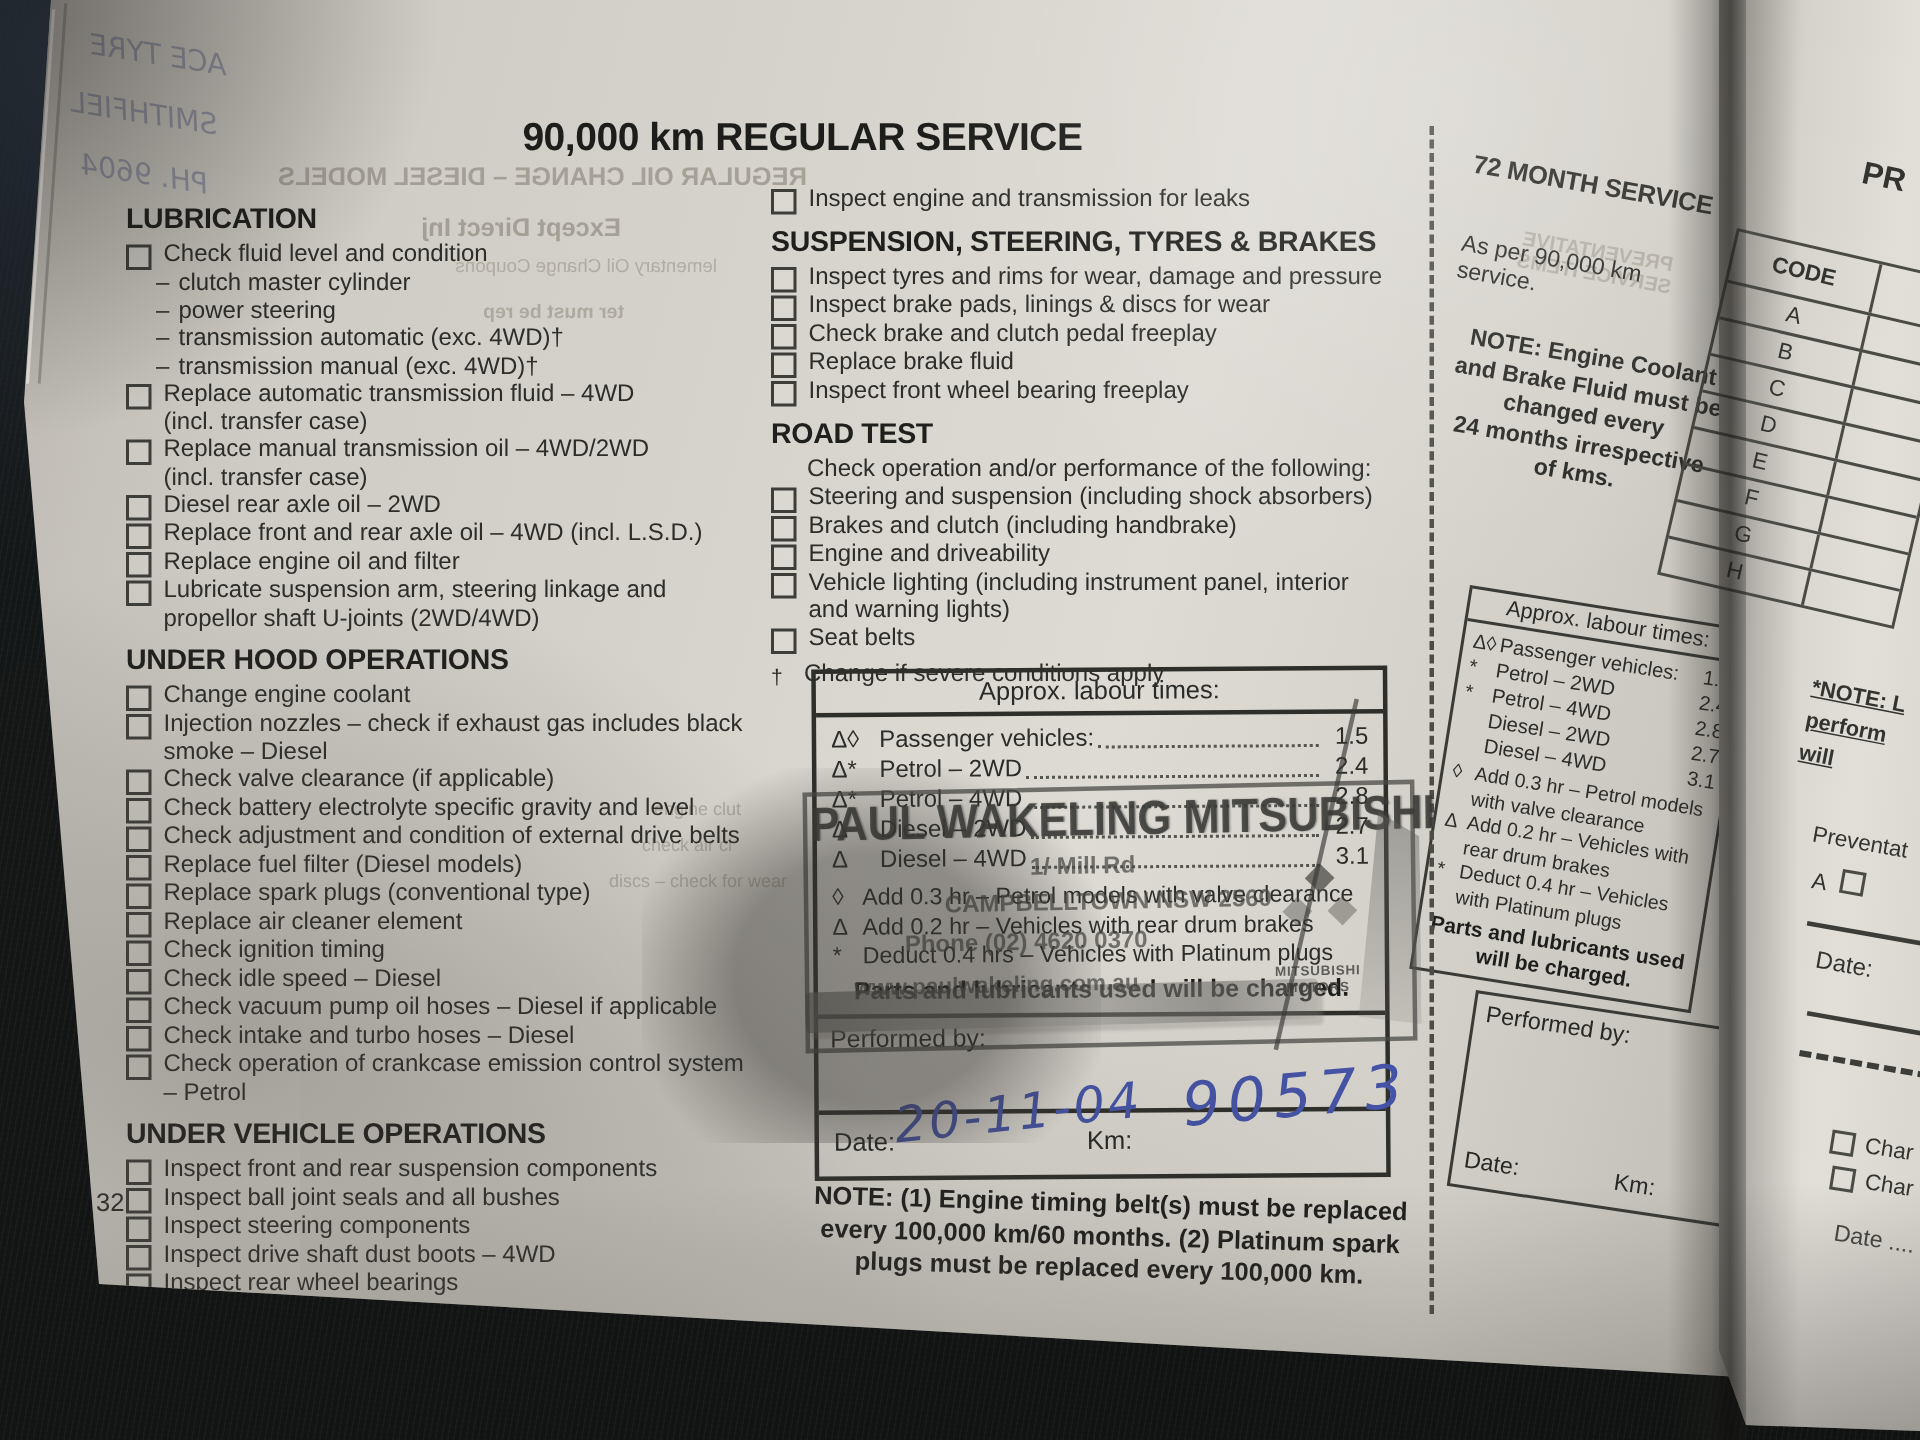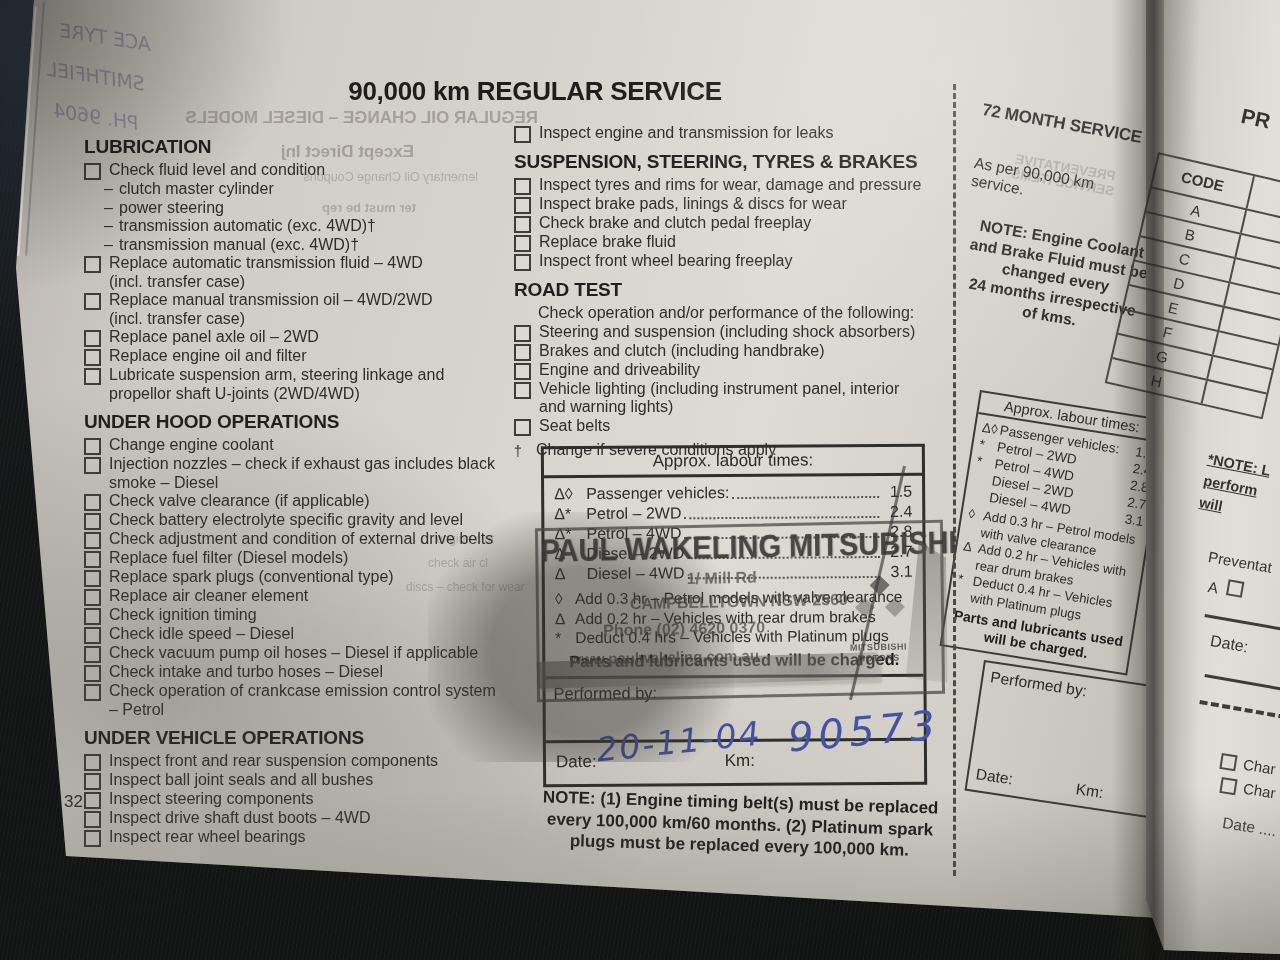--- a/index.html
+++ b/index.html
@@ -234,23 +234,27 @@
         </div>
 
         <div class="row t-check">
           <span class="marker"></span>
           <span class="txt">Replace manual transmission oil – 4WD/2WD
 (incl. transfer case)</span>
         </div>
 
         <div class="row t-check">
           <span class="marker"></span>
-          <span class="txt">Replace panel axle oil – 2WD</span>
-        </div>
-
+          <span class="txt">Diesel rear axle oil – 2WD</span>
+        </div>
+
+        <div class="row t-check">
+          <span class="marker"></span>
+          <span class="txt">Replace front and rear axle oil – 4WD (incl. L.S.D.)</span>
+        </div>
 
         <div class="row t-check">
           <span class="marker"></span>
           <span class="txt">Replace engine oil and filter</span>
         </div>
 
         <div class="row t-check">
           <span class="marker"></span>
           <span class="txt">Lubricate suspension arm, steering linkage and
 propellor shaft U-joints (2WD/4WD)</span>

